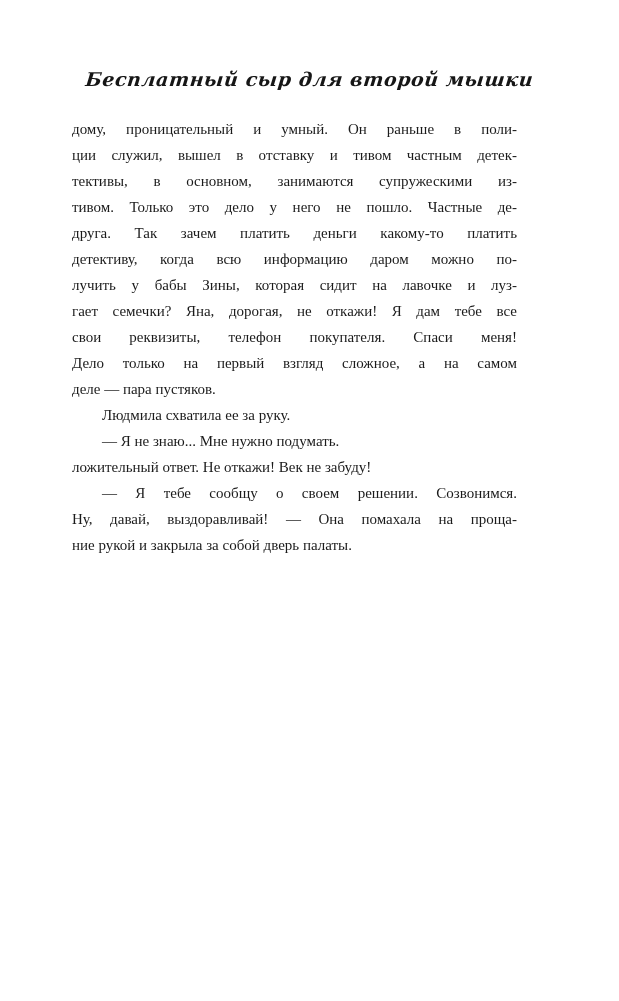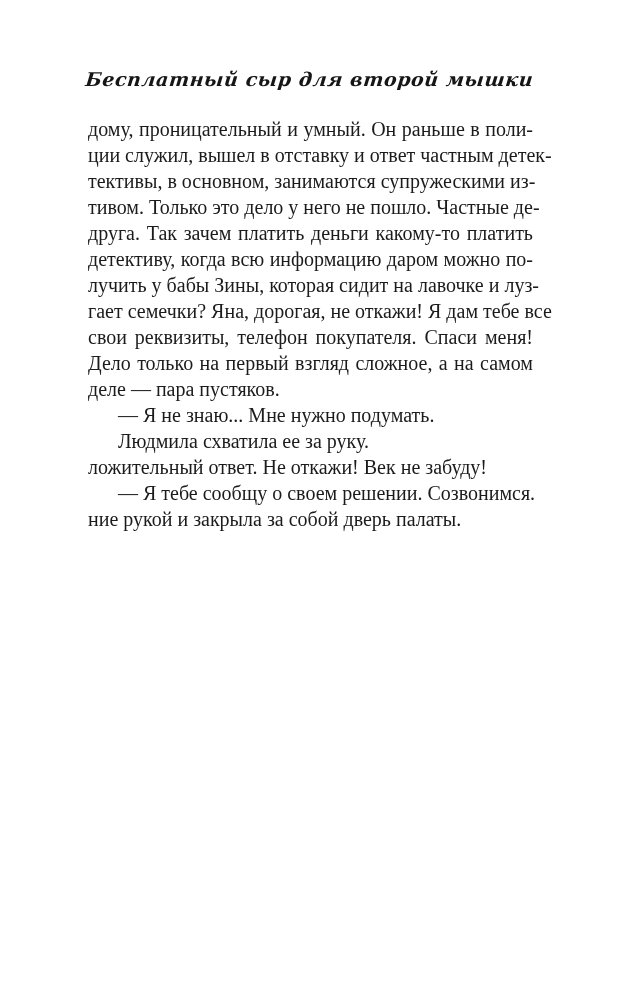--- a/index.html
+++ b/index.html
@@ -25,23 +25,23 @@
     font-style: italic;
     font-weight: bold;
     font-size: 19px;
     letter-spacing: 0.6px;
     color: #161616;
     transform: skewX(-6deg);
   }
   .text-block {
     position: absolute;
     top: 116px;
-    left: 88px;
+    left: 72px;
     width: 445px;
-    font-size: 20px;
+    font-size: 15px;
     line-height: 26px;
     color: #1b1b1b;
   }
   .line {
     height: 26px;
     text-align: justify;
     text-align-last: justify;
     white-space: nowrap;
   }
   .line.no-just {
@@ -52,29 +52,30 @@
     padding-left: 30px;
   }
 </style>
 </head>
 <body>
 
 <div class="page">
   <div class="running-title">Бесплатный сыр для второй мышки</div>
   <div class="text-block">
       <div class="line">дому, проницательный и умный. Он раньше в поли-</div>
-      <div class="line">ции служил, вышел в отставку и ответ частным детек-</div>
+      <div class="line">ции служил, вышел в отставку и тивом частным детек-</div>
       <div class="line">тективы, в основном, занимаются супружескими из-</div>
       <div class="line">тивом. Только это дело у него не пошло. Частные де-</div>
       <div class="line">друга. Так зачем платить деньги какому-то платить</div>
       <div class="line">детективу, когда всю информацию даром можно по-</div>
       <div class="line">лучить у бабы Зины, которая сидит на лавочке и луз-</div>
       <div class="line">гает семечки? Яна, дорогая, не откажи! Я дам тебе все</div>
       <div class="line">свои реквизиты, телефон покупателя. Спаси меня!</div>
       <div class="line">Дело только на первый взгляд сложное, а на самом</div>
       <div class="line no-just">деле — пара пустяков.</div>
+      <div class="line indent no-just">Людмила схватила ее за руку.</div>
       <div class="line indent no-just">— Я не знаю... Мне нужно подумать.</div>
-      <div class="line indent no-just">Людмила схватила ее за руку.</div>
       <div class="line no-just">ложительный ответ. Не откажи! Век не забуду!</div>
       <div class="line indent">— Я тебе сообщу о своем решении. Созвонимся.</div>
+      <div class="line">Ну, давай, выздоравливай! — Она помахала на проща-</div>
       <div class="line no-just">ние рукой и закрыла за собой дверь палаты.</div>
     </div>
 </div>
 
 </body></html>

